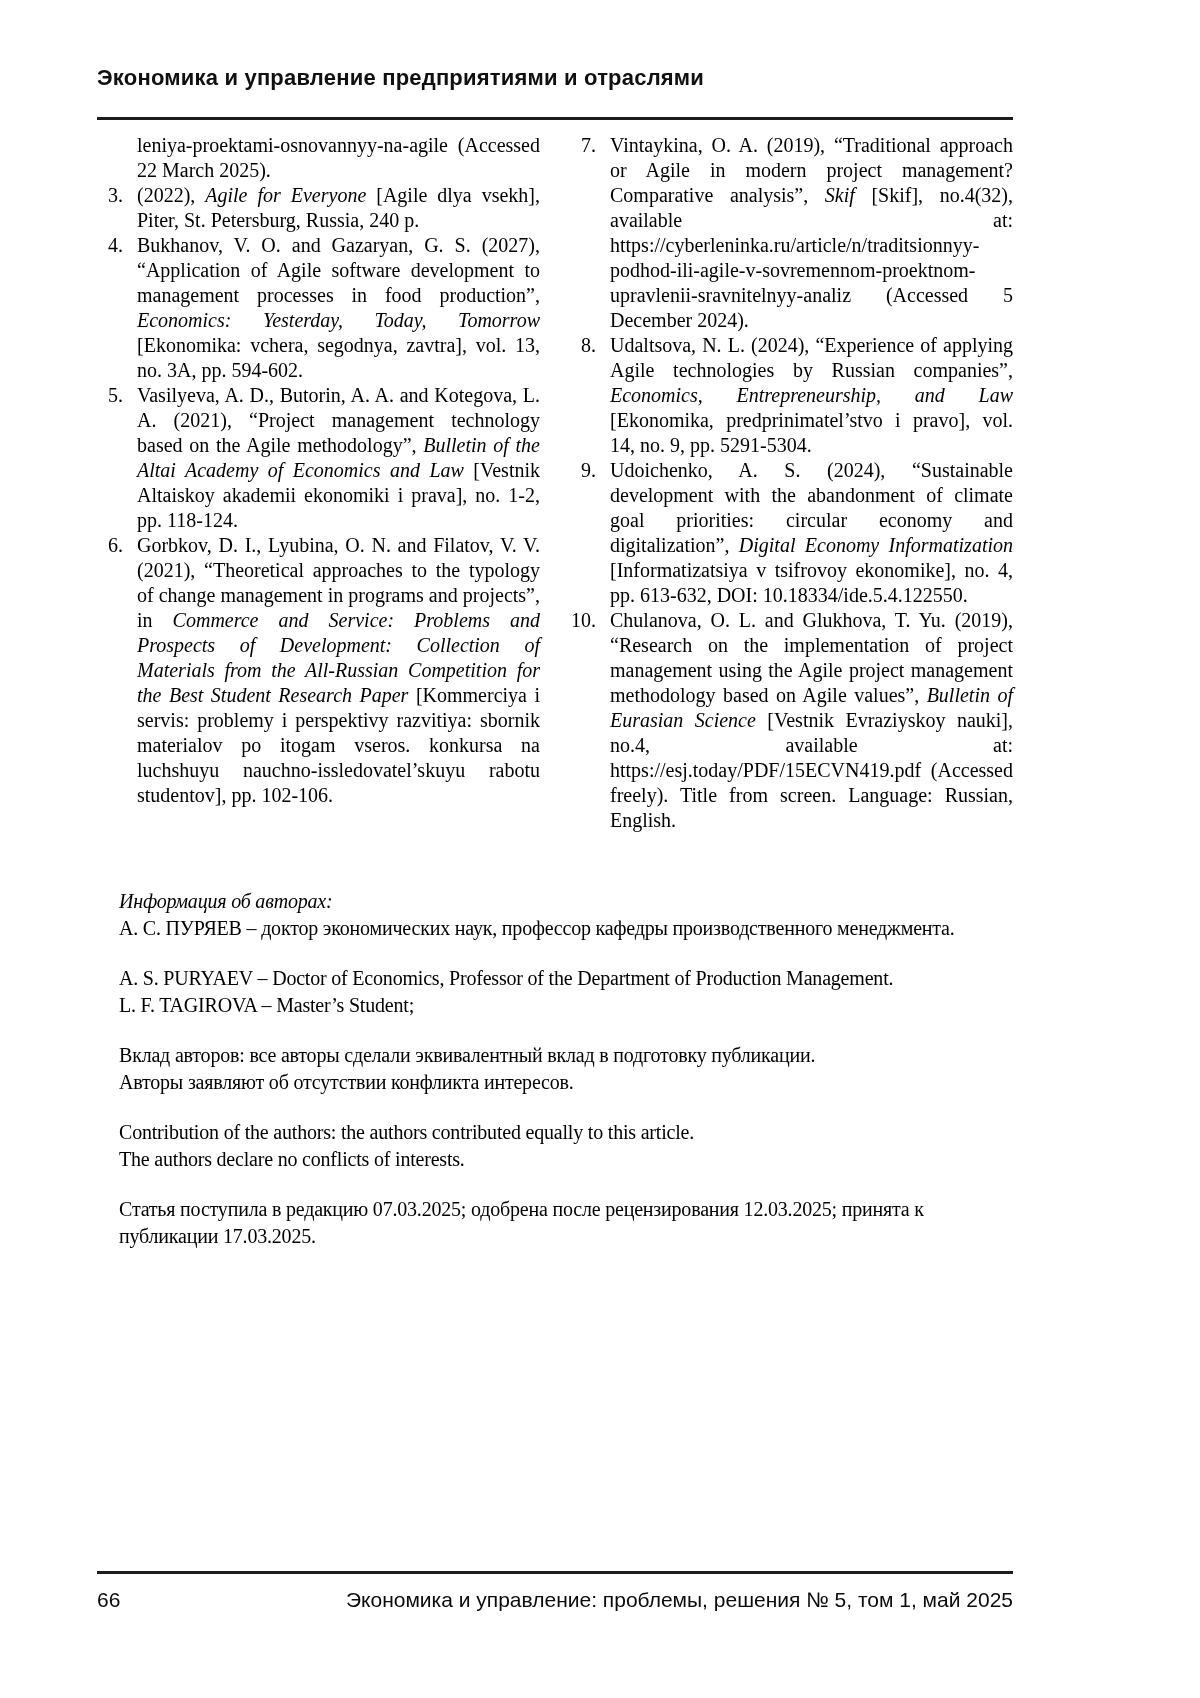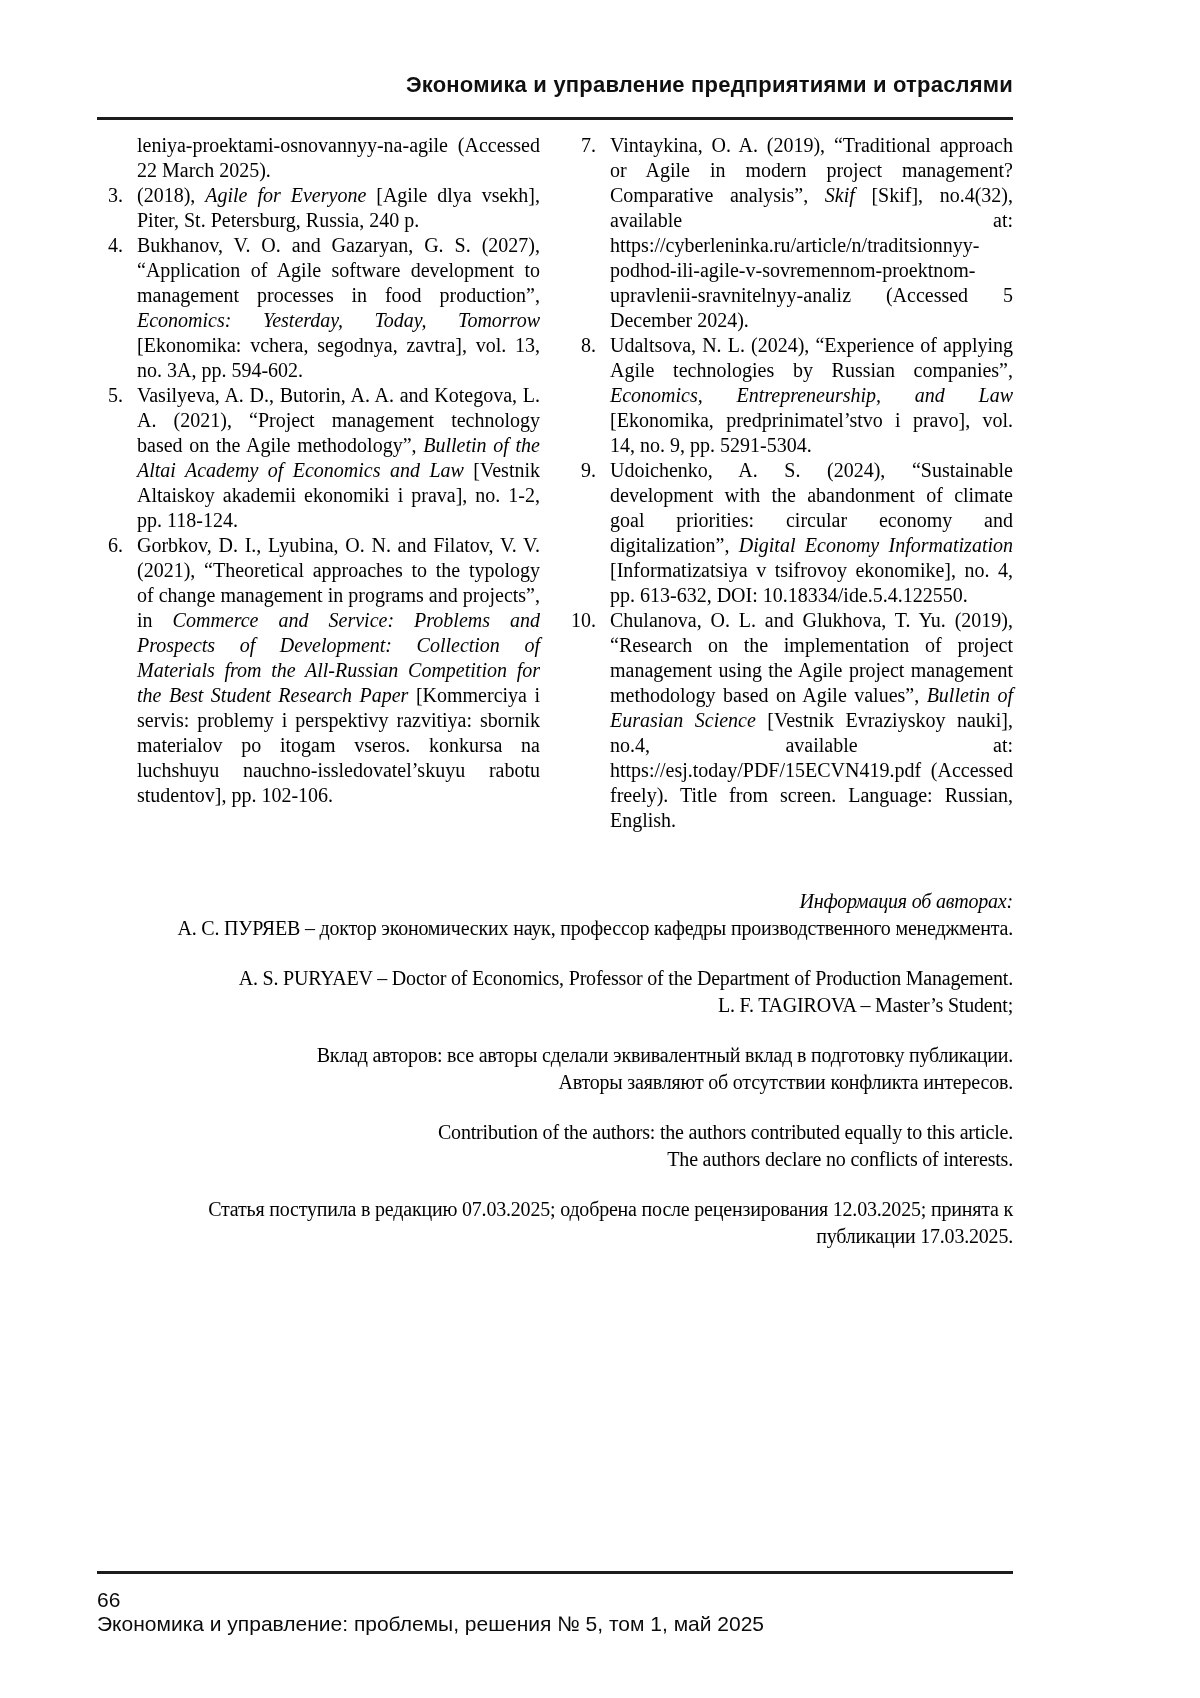--- a/index.html
+++ b/index.html
@@ -3,23 +3,23 @@
 <meta charset="utf-8">
 <style>
   html, body { margin:0; padding:0; background:#ffffff; }
   .page {
     position:relative; width:1200px; height:1698px;
     background:#ffffff; color:#000;
     font-family:"Liberation Serif", serif;
     overflow:hidden;
   }
   .hdr {
-    position:absolute; top:72px; left:97px; width:916px; margin:0;
+    position:absolute; top:65px; left:97px; width:916px; margin:0;
     font-family:"Liberation Sans", sans-serif;
-    font-weight:bold; font-size:22px; letter-spacing:0.2px; color:#101010;text-align:right;
+    font-weight:bold; font-size:22px; letter-spacing:0.2px; color:#101010;
   }
   .rule {
     position:absolute; left:97px; width:916px; height:3px; background:#1c1c1c;
   }
   .rule-top { top:117px; }
   .rule-bottom { top:1571px; }
 
   .refs {
     position:absolute; top:133px; left:97px; width:916px;
     display:flex; gap:30px;
@@ -30,47 +30,47 @@
     font-size:20px; line-height:25px;
   }
   .ref-num { text-align:right; padding-right:14px; }
   .ref-body { text-align:justify; overflow-wrap:break-word; }
   .it { font-style:italic; }
 
   .authors {
     position:absolute; top:888px; left:97px; width:894px; padding-left:22px;
     font-size:20px; line-height:27px; letter-spacing:-0.2px;
   }
-  .ablock { margin:0 0 23px 0;text-align:right; }
+  .ablock { margin:0 0 23px 0; }
   .aline { }
   .aline.italic { font-style:italic; }
 
   .footer {
     position:absolute; top:1588px; left:97px; width:916px;
     display:flex; justify-content:space-between; align-items:baseline;
-    font-family:"Liberation Sans", sans-serif; font-size:21px; color:#0a0a0a;flex-direction:column;
+    font-family:"Liberation Sans", sans-serif; font-size:21px; color:#0a0a0a;
   }
 </style>
 </head>
 <body>
 
 <div class="page">
 
   <h1 class="hdr">Экономика и управление предприятиями и отраслями</h1>
   <div class="rule rule-top"></div>
 
   <section class="refs">
     <div class="col" id="col-left">
         <div class="ref">
           <span class="ref-num"></span>
           <span class="ref-body"><span>leniya-proektami-osnovannyy-na-agile (Accessed 22 March 2025).</span></span>
         </div>
         <div class="ref">
           <span class="ref-num">3.</span>
-          <span class="ref-body"><span>(2018), </span><span class="it">Agile for Everyone</span><span> [Agile dlya vsekh], Piter, St. Petersburg, Russia, 240 p.</span></span>
+          <span class="ref-body"><span>(2022), </span><span class="it">Agile for Everyone</span><span> [Agile dlya vsekh], Piter, St. Petersburg, Russia, 240 p.</span></span>
         </div>
         <div class="ref">
           <span class="ref-num">4.</span>
           <span class="ref-body"><span>Bukhanov, V. O. and Gazaryan, G. S. (2027), “Application of Agile software development to management processes in food production”, </span><span class="it">Economics: Yesterday, Today, Tomorrow</span><span> [Ekonomika: vchera, segodnya, zavtra], vol. 13, no. 3A, pp. 594-602.</span></span>
         </div>
         <div class="ref">
           <span class="ref-num">5.</span>
           <span class="ref-body"><span>Vasilyeva, A. D., Butorin, A. A. and Kotegova, L. A. (2021), “Project management technology based on the Agile methodology”, </span><span class="it">Bulletin of the Altai Academy of Economics and Law</span><span> [Vestnik Altaiskoy akademii ekonomiki i prava], no. 1-2, pp. 118-124.</span></span>
         </div>
         <div class="ref">

